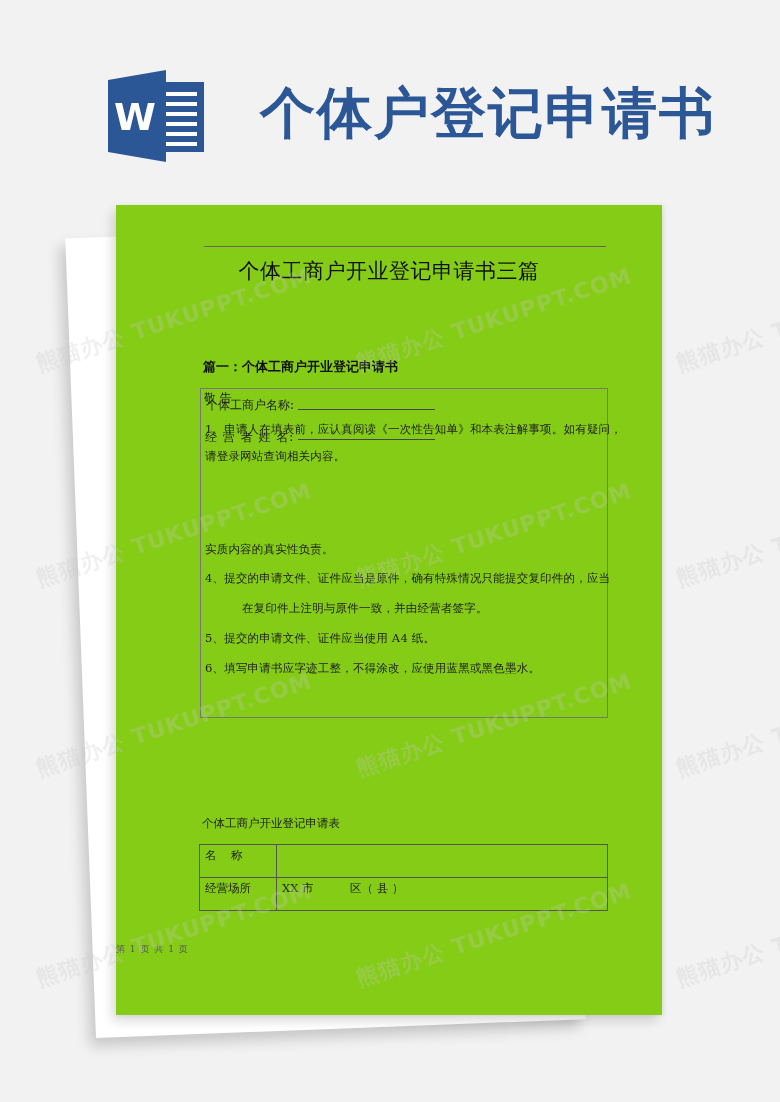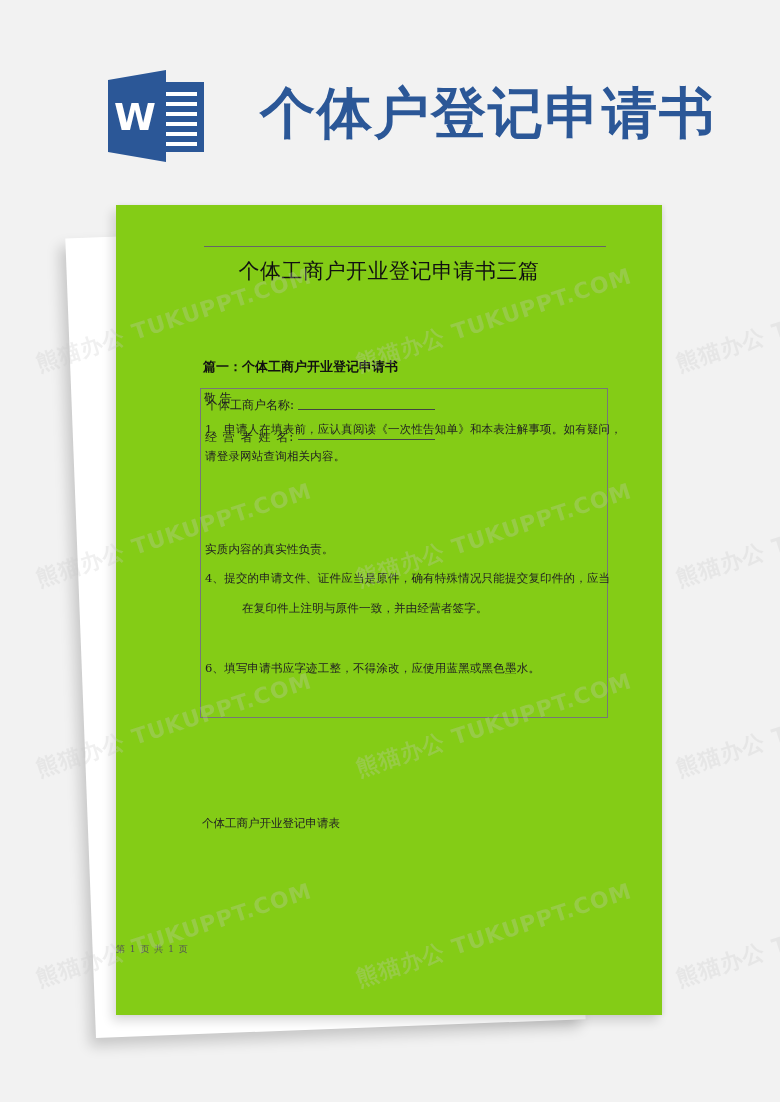--- a/index.html
+++ b/index.html
@@ -100,24 +100,37 @@
     <span class="ov" style="left:5px; top:8px;">个体工商户名称:</span>
     <div class="underline" style="left:97px; top:20px; width:137px;"></div>
     <span class="ov" style="left:4px; top:40px; letter-spacing:1px;">经 营 者 姓 名:</span>
     <div class="underline" style="left:97px; top:50px; width:137px;"></div>
 
     <div class="notice-line" style="top:33px;">1、申请人在填表前，应认真阅读《一次性告知单》和本表注解事项。如有疑问，</div>
     <div class="notice-line" style="top:60px;">请登录网站查询相关内容。</div>
     <div class="notice-line" style="top:153px;">实质内容的真实性负责。</div>
     <div class="notice-line" style="top:182px;text-align:center;">4、提交的申请文件、证件应当是原件，确有特殊情况只能提交复印件的，应当</div>
     <div class="notice-line" style="top:212px;margin-left:37px;">在复印件上注明与原件一致，并由经营者签字。</div>
+    <div class="notice-line" style="top:242px;">5、提交的申请文件、证件应当使用 A4 纸。</div>
     <div class="notice-line" style="top:272px;">6、填写申请书应字迹工整，不得涂改，应使用蓝黑或黑色墨水。</div>
   </div>
 
   <div class="form-caption">个体工商户开业登记申请表</div>
+  <table class="reg">
+    <tbody>
+        <tr>
+      <td class="label" style="white-space:pre;">名    称</td>
+      <td></td>
+    </tr>
+    <tr>
+      <td class="label">经营场所</td>
+      <td style="white-space:pre;">XX 市          区（ 县 ）</td>
+    </tr>
+  </tbody>
+    </table>
 
   <div class="page-footer">第 1 页 共 1 页</div>
 </div>
 
 <div class="wm" style="left:30px; top:305px;">熊猫办公 TUKUPPT.COM</div>
 <div class="wm" style="left:350px; top:305px;">熊猫办公 TUKUPPT.COM</div>
 <div class="wm" style="left:670px; top:305px;">熊猫办公 TUKUPPT.COM</div>
 <div class="wm" style="left:30px; top:520px;">熊猫办公 TUKUPPT.COM</div>
 <div class="wm" style="left:350px; top:520px;">熊猫办公 TUKUPPT.COM</div>
 <div class="wm" style="left:670px; top:520px;">熊猫办公 TUKUPPT.COM</div>

